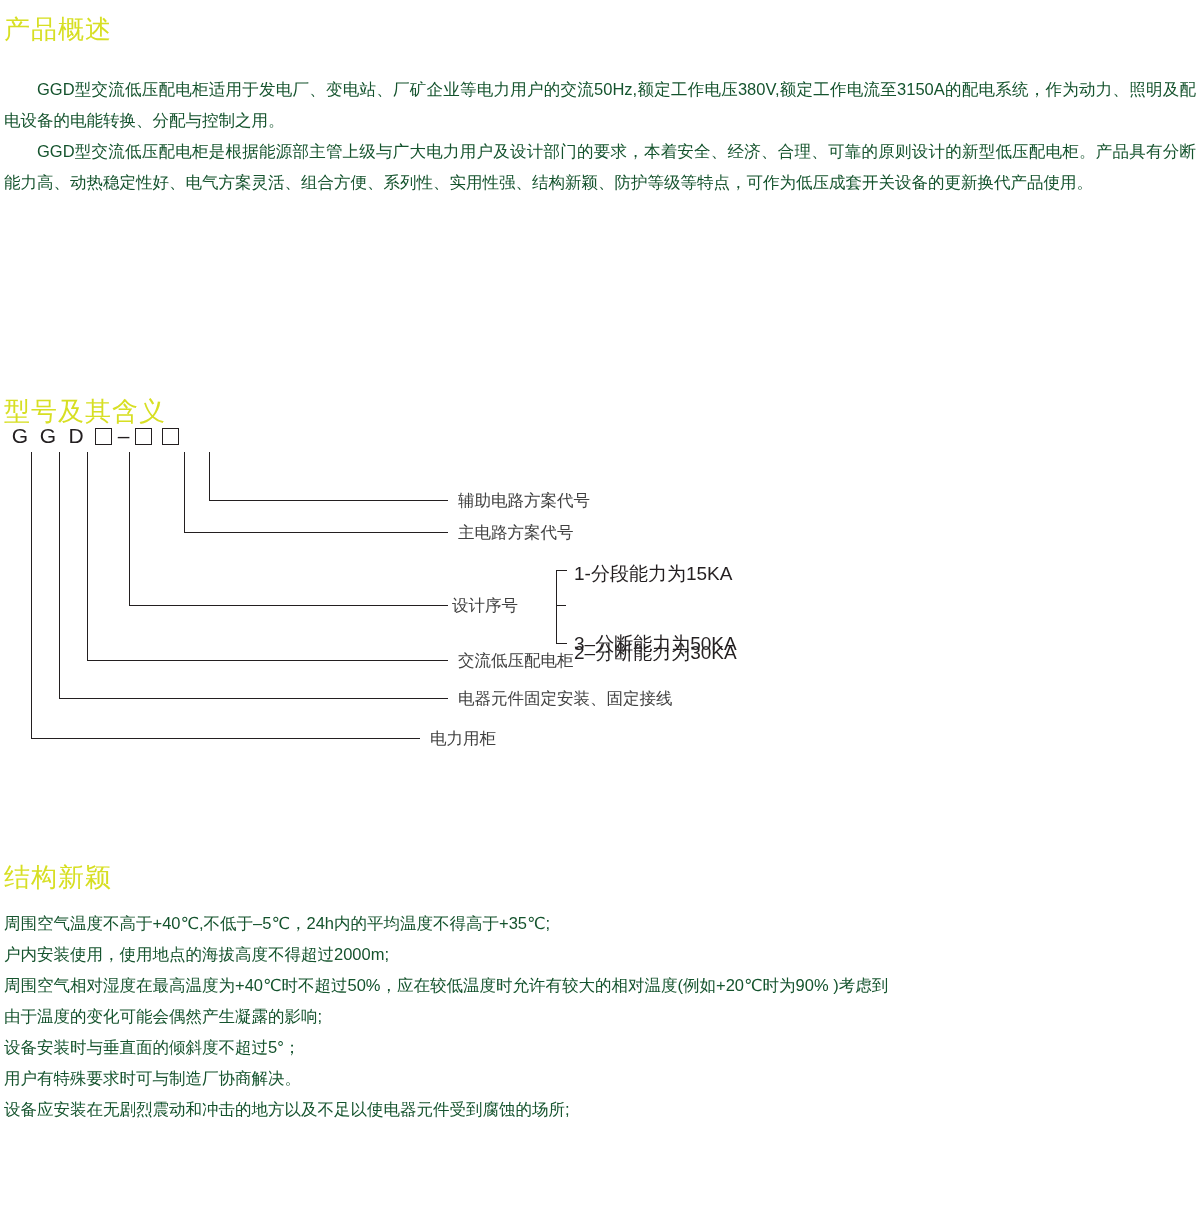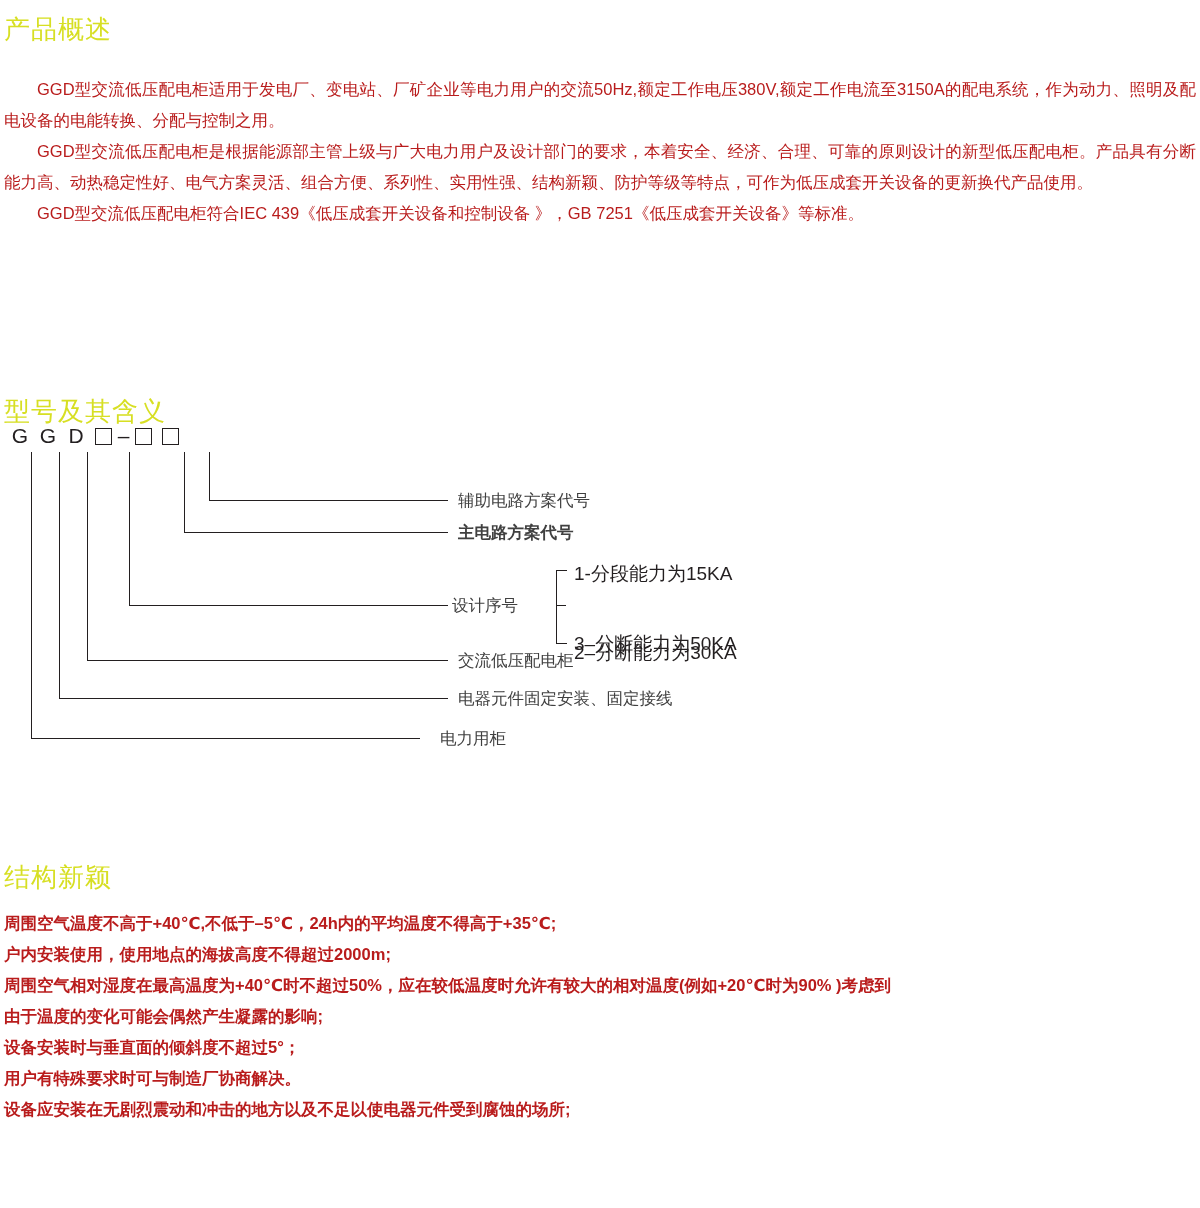--- a/index.html
+++ b/index.html
@@ -35,27 +35,27 @@
   #title-usage    { position: absolute; left: 4px;  top: 864px; }
 
   
   .para-block {
     position: absolute;
     left: 4px;
     width: 1192px;
     font-size: 16.5px;
     line-height: 31px;
     text-align: justify;
-    color: #b91c1c;
+    color: #14532d;
   }
   #overview-body { top: 74px; }
   .para { margin: 0; text-indent: 2em; }
 
   #usage-body { top: 908px; }
-  .usage-line { margin: 0 0 0 0; text-indent: 0; font-weight: bold; }
+  .usage-line { margin: 0 0 0 0; text-indent: 0; }
 
   
   #model-diagram {
     position: absolute;
     left: 0;
     top: 412px;
     width: 1000px;
     height: 370px;
     font-size: 16.5px;
   }
@@ -135,21 +135,20 @@
 </head>
 <body>
 
 <div class="page">
 
   <div class="section-title" id="title-overview">产品概述</div>
 
   <div class="para-block" id="overview-body">
     <p class="para">GGD型交流低压配电柜适用于发电厂、变电站、厂矿企业等电力用户的交流50Hz,额定工作电压380V,额定工作电流至3150A的配电系统，作为动力、照明及配电设备的电能转换、分配与控制之用。</p>
     <p class="para">GGD型交流低压配电柜是根据能源部主管上级与广大电力用户及设计部门的要求，本着安全、经济、合理、可靠的原则设计的新型低压配电柜。产品具有分断能力高、动热稳定性好、电气方案灵活、组合方便、系列性、实用性强、结构新颖、防护等级等特点，可作为低压成套开关设备的更新换代产品使用。</p>
-    <p class="para">GGD型交流低压配电柜符合IEC 439《低压成套开关设备和控制设备 》，GB 7251《低压成套开关设备》等标准。</p>
   </div>
 
   <div class="section-title" id="title-model">型号及其含义</div>
 
   <div id="model-diagram">
 
     <div class="code-row">
       <span class="code-letter">G</span>
       <span class="code-letter">G</span>
       <span class="code-letter">D</span>
@@ -158,21 +157,21 @@
       <span class="code-box"></span>
       <span class="code-box"></span>
     </div>
 
     <div class="vline" style="left:209px; top:40px; height:48px;"></div>
     <div class="hline" style="left:209px; top:88px; width:239px;"></div>
     <div class="leader-label" style="left:458px; top:80px;">辅助电路方案代号</div>
 
     <div class="vline" style="left:184px; top:40px; height:80px;"></div>
     <div class="hline" style="left:184px; top:120px; width:264px;"></div>
-    <div class="leader-label" style="left:458px; top:112px;font-weight:bold;">主电路方案代号</div>
+    <div class="leader-label" style="left:458px; top:112px;">主电路方案代号</div>
 
     <div class="vline" style="left:129px; top:40px; height:153px;"></div>
     <div class="hline" style="left:129px; top:193px; width:319px;"></div>
     <div class="leader-label" style="left:452px; top:185px;">设计序号</div>
 
     <div class="brace"></div>
     <div class="brace-tick" style="top:193px;"></div>
     <div class="opt" style="top:152px;">1-分段能力为15KA</div>
     <div class="opt" style="top:187px;margin-top:44px;">2–分断能力为30KA</div>
     <div class="opt" style="top:222px;">3–分断能力为50KA</div>
@@ -180,21 +179,21 @@
     <div class="vline" style="left:87px; top:40px; height:208px;"></div>
     <div class="hline" style="left:87px; top:248px; width:361px;"></div>
     <div class="leader-label" style="left:458px; top:240px;">交流低压配电柜</div>
 
     <div class="vline" style="left:59px; top:40px; height:246px;"></div>
     <div class="hline" style="left:59px; top:286px; width:389px;"></div>
     <div class="leader-label" style="left:458px; top:278px;">电器元件固定安装、固定接线</div>
 
     <div class="vline" style="left:31px; top:40px; height:286px;"></div>
     <div class="hline" style="left:31px; top:326px; width:389px;"></div>
-    <div class="leader-label" style="left:440px; top:318px;">电力用柜</div>
+    <div class="leader-label" style="left:430px; top:318px;">电力用柜</div>
 
   </div>
 
   <div class="section-title" id="title-usage">结构新颖</div>
 
   <div class="para-block" id="usage-body">
     <p class="usage-line">周围空气温度不高于+40℃,不低于–5℃，24h内的平均温度不得高于+35℃;</p>
     <p class="usage-line">户内安装使用，使用地点的海拔高度不得超过2000m;</p>
     <p class="usage-line">周围空气相对湿度在最高温度为+40℃时不超过50%，应在较低温度时允许有较大的相对温度(例如+20℃时为90% )考虑到</p>
     <p class="usage-line">由于温度的变化可能会偶然产生凝露的影响;</p>

